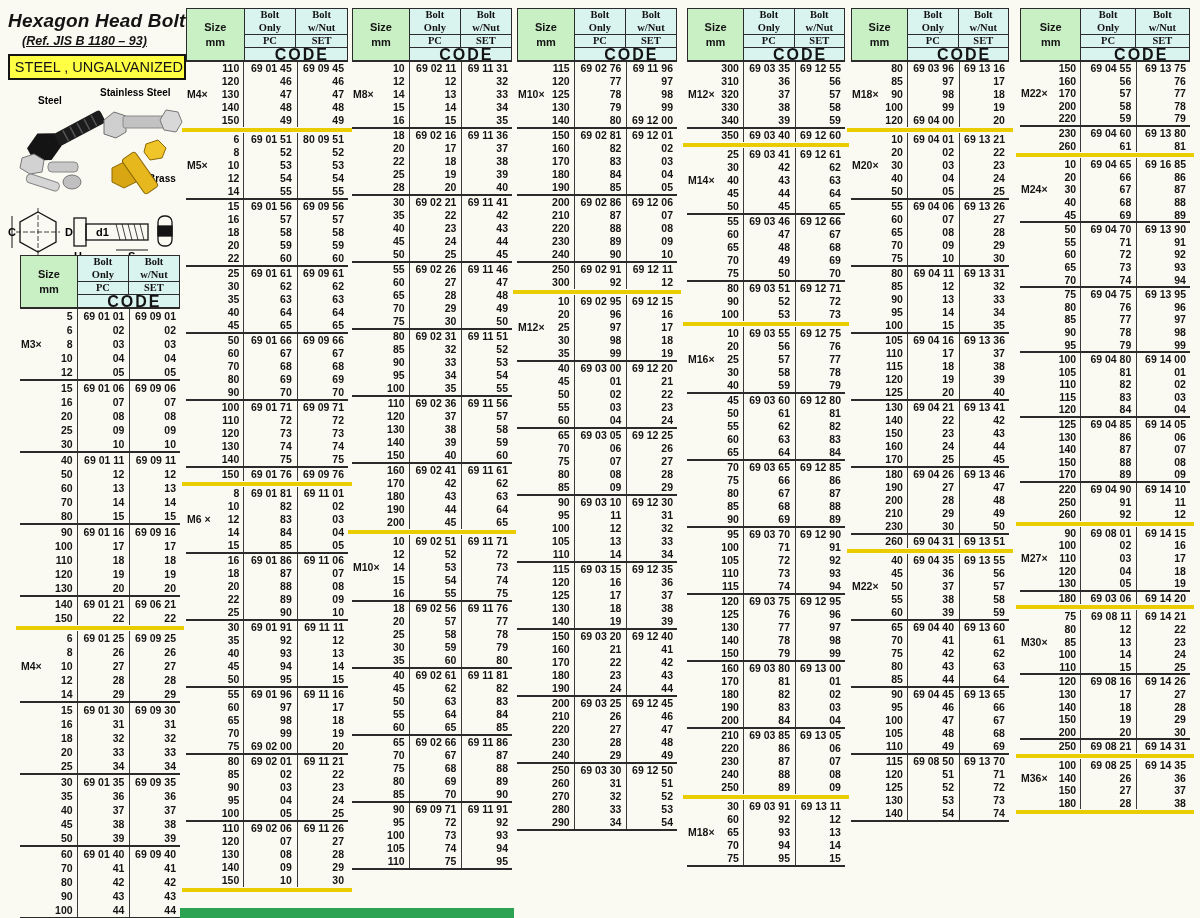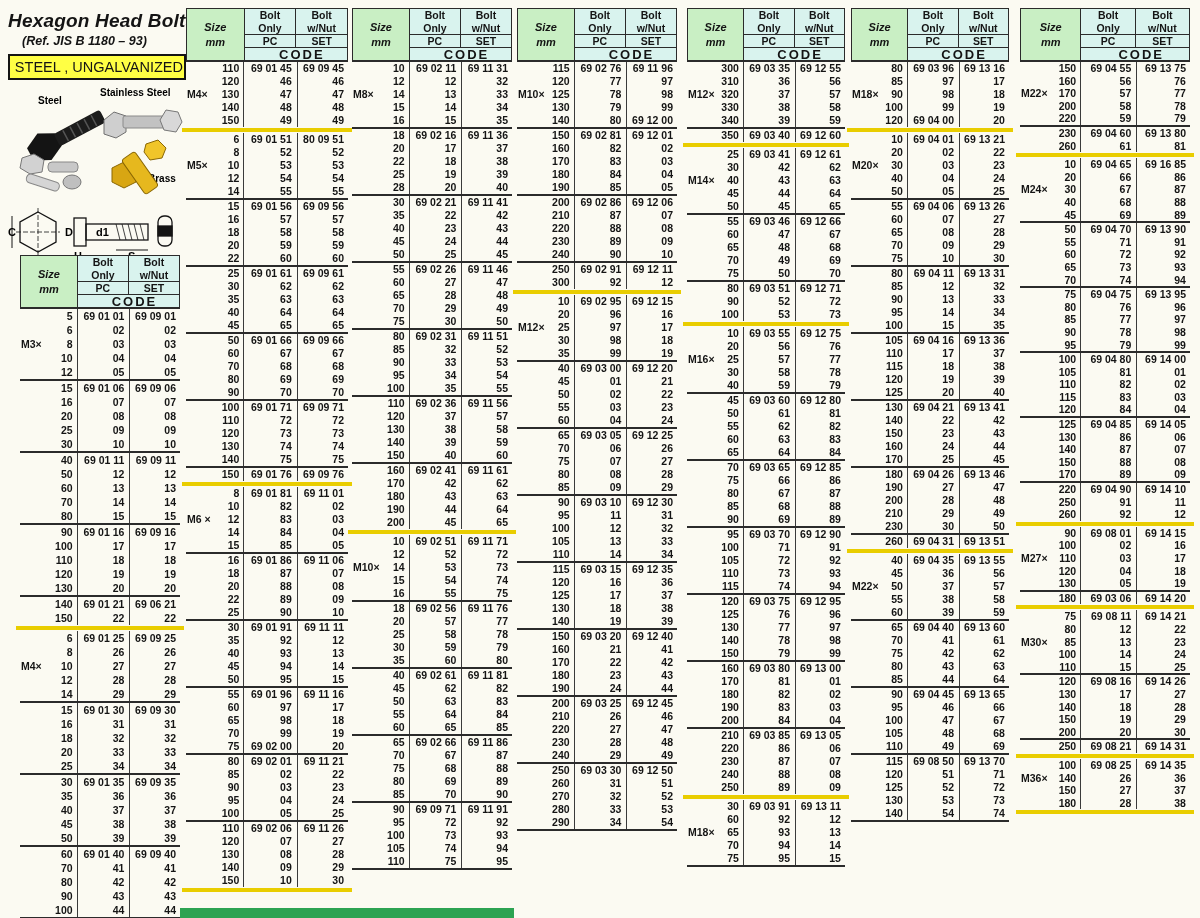--- a/index.html
+++ b/index.html
@@ -1,37 +1,37 @@
 <!DOCTYPE html>
 <html style="--green: #c9efc4; --cyan: #d9f3ee; --yellow: #e9cd00; --banner: #ffff44; --bottomgreen: #2ca352;"><head>
 <meta charset="utf-8">
 <style>
   html,body{margin:0;padding:0;}
   .page{position:relative;width:1200px;height:918px;background:#fbfaf2;font-family:"Liberation Sans",sans-serif;overflow:hidden;color:#141414;}
 
   
   .header-block{position:absolute;left:8px;top:10px;width:178px;}
   .page-title{font-size:19px;font-weight:bold;font-style:italic;letter-spacing:.2px;white-space:nowrap;}
-  .page-ref{font-size:12.5px;font-weight:bold;font-style:italic;margin:2px 0 6px 14px;}
+  .page-ref{font-size:12.5px;font-weight:bold;font-style:italic;margin:2px 0 6px 14px;text-decoration:underline;}
   .banner{background:var(--banner);border:2px solid #141414;font-size:14.5px;font-weight:normal;text-align:right;padding:3px 1px;white-space:nowrap;}
   .photos{display:block;margin-top:2px;}
   .photo-label{font-size:10px;font-weight:bold;}
   .dim-diagram{display:block;margin-top:2px;}
   .dim-label{font-size:11px;font-weight:bold;}
 
   
   .bolt-table{position:absolute;font-weight:bold;font-size:10.5px;line-height:1;}
   .thead{display:flex;height:54px;border:1px solid #2b2b2b;border-bottom:2px solid #2b2b2b;box-sizing:border-box;background:var(--cyan);}
-  .th-size{width:36%;background:var(--green);border-right:1px solid #2b2b2b;display:flex;align-items:center;justify-content:center;text-align:center;font-size:11px;line-height:1.35;box-sizing:border-box;font-style:italic;}
+  .th-size{width:36%;background:var(--green);border-right:1px solid #2b2b2b;display:flex;align-items:center;justify-content:center;text-align:center;font-size:11px;line-height:1.35;box-sizing:border-box;}
   .th-right{width:64%;display:flex;flex-direction:column;box-sizing:border-box;}
   .th-row1{display:flex;height:27px;border-bottom:1px solid #2b2b2b;box-sizing:border-box;}
   .th-row2{display:flex;height:13px;border-bottom:1px solid #2b2b2b;box-sizing:border-box;}
-  .th-cell{flex:1;display:flex;align-items:center;justify-content:center;text-align:center;font-size:10.5px;line-height:1.2;box-sizing:border-box;}
+  .th-cell{flex:1;display:flex;align-items:center;justify-content:center;text-align:center;font-size:10.5px;line-height:1.2;box-sizing:border-box;font-family:Liberation Serif, serif;}
   .th-row1 .th-cell:first-child,.th-row2 .th-cell:first-child{border-right:1px solid #2b2b2b;}
-  .th-code{height:14px;display:flex;align-items:center;justify-content:center;font-size:13px;letter-spacing:2px;margin-left:12px;}
+  .th-code{height:14px;display:flex;align-items:center;justify-content:center;font-size:16px;letter-spacing:2px;margin-left:12px;}
   .tbody{}
   .tgroup{border-bottom:2px solid #2b2b2b;}
   .tgroup.sep-none{border-bottom:none;}
   .trow{display:flex;height:var(--rh,13px);align-items:center;box-sizing:border-box;}
   .c-size{width:36%;height:100%;display:flex;align-items:center;border-right:1px solid #3a3a3a;box-sizing:border-box;padding:0 4px 0 1px;}
   .c-size .pfx{font-size:10.5px;}
   .c-size .val{margin-left:auto;}
   .c-pc{width:33%;height:100%;border-right:1px solid #3a3a3a;box-sizing:border-box;text-align:right;padding-right:5px;display:flex;align-items:center;justify-content:flex-end;white-space:nowrap;}
   .c-set{width:31%;height:100%;box-sizing:border-box;text-align:right;padding-right:4px;display:flex;align-items:center;justify-content:flex-end;white-space:nowrap;}
   .ysep{height:4px;background:var(--yellow);margin:1px -4px;}

